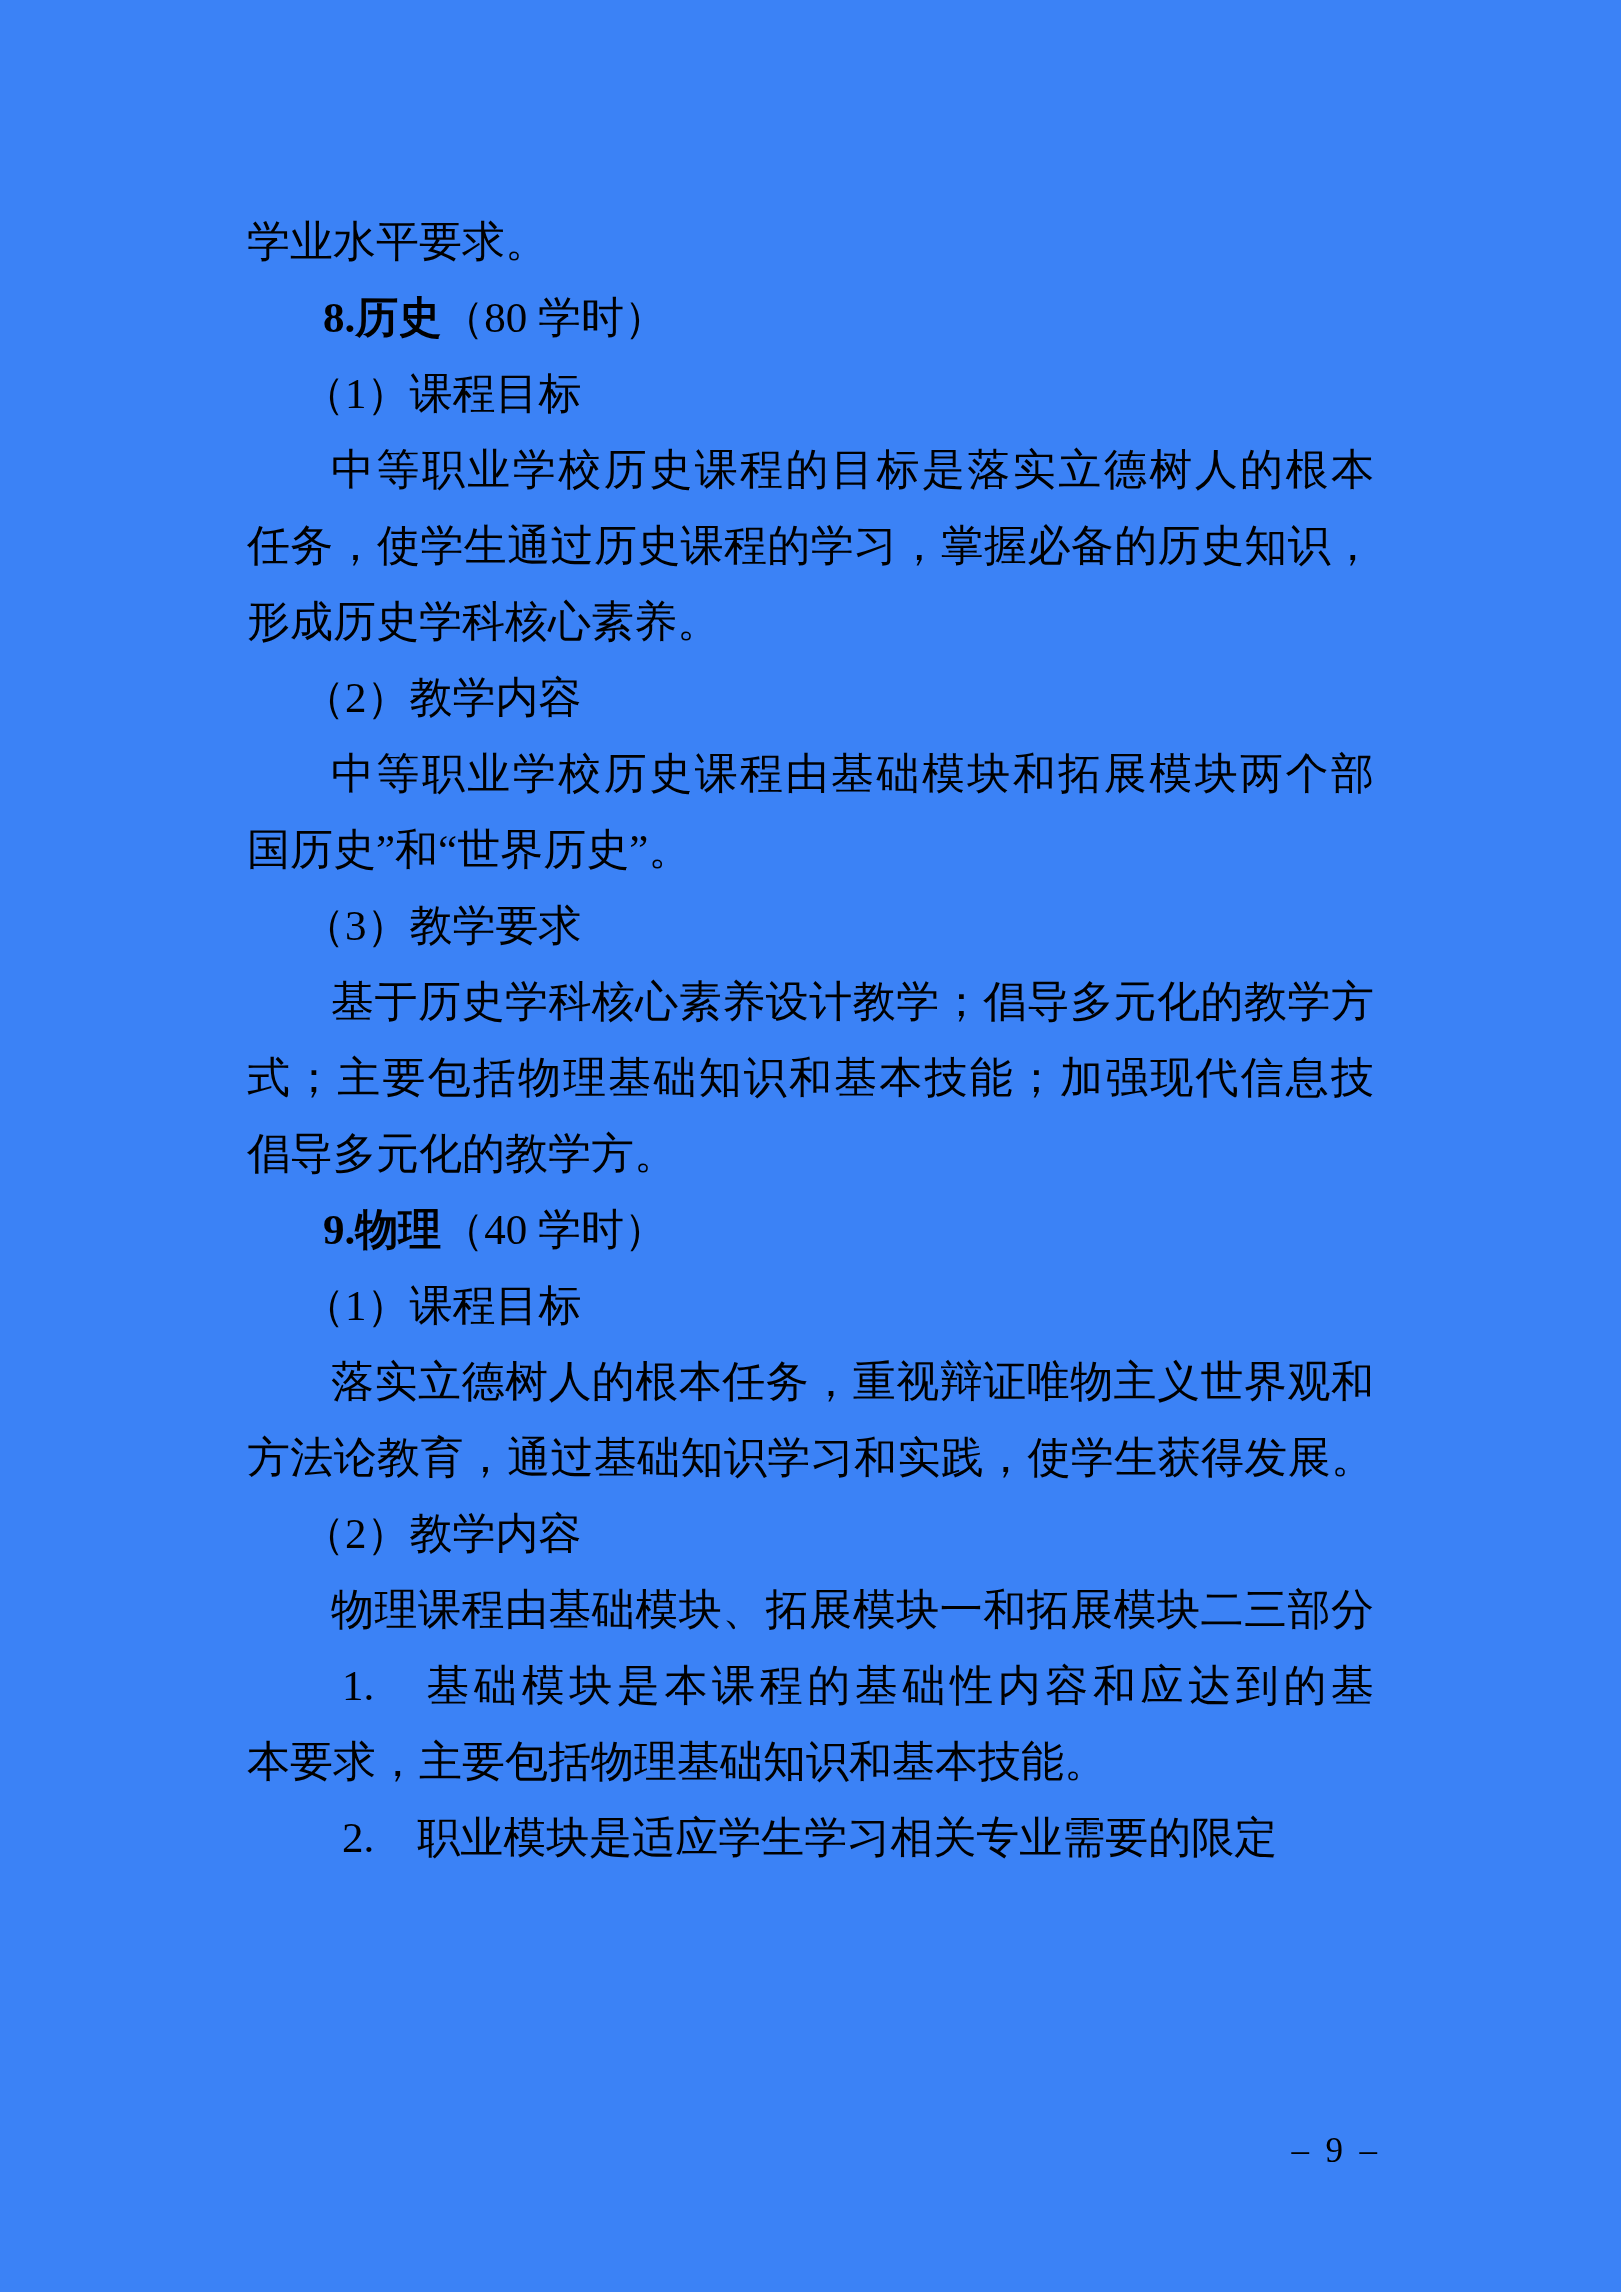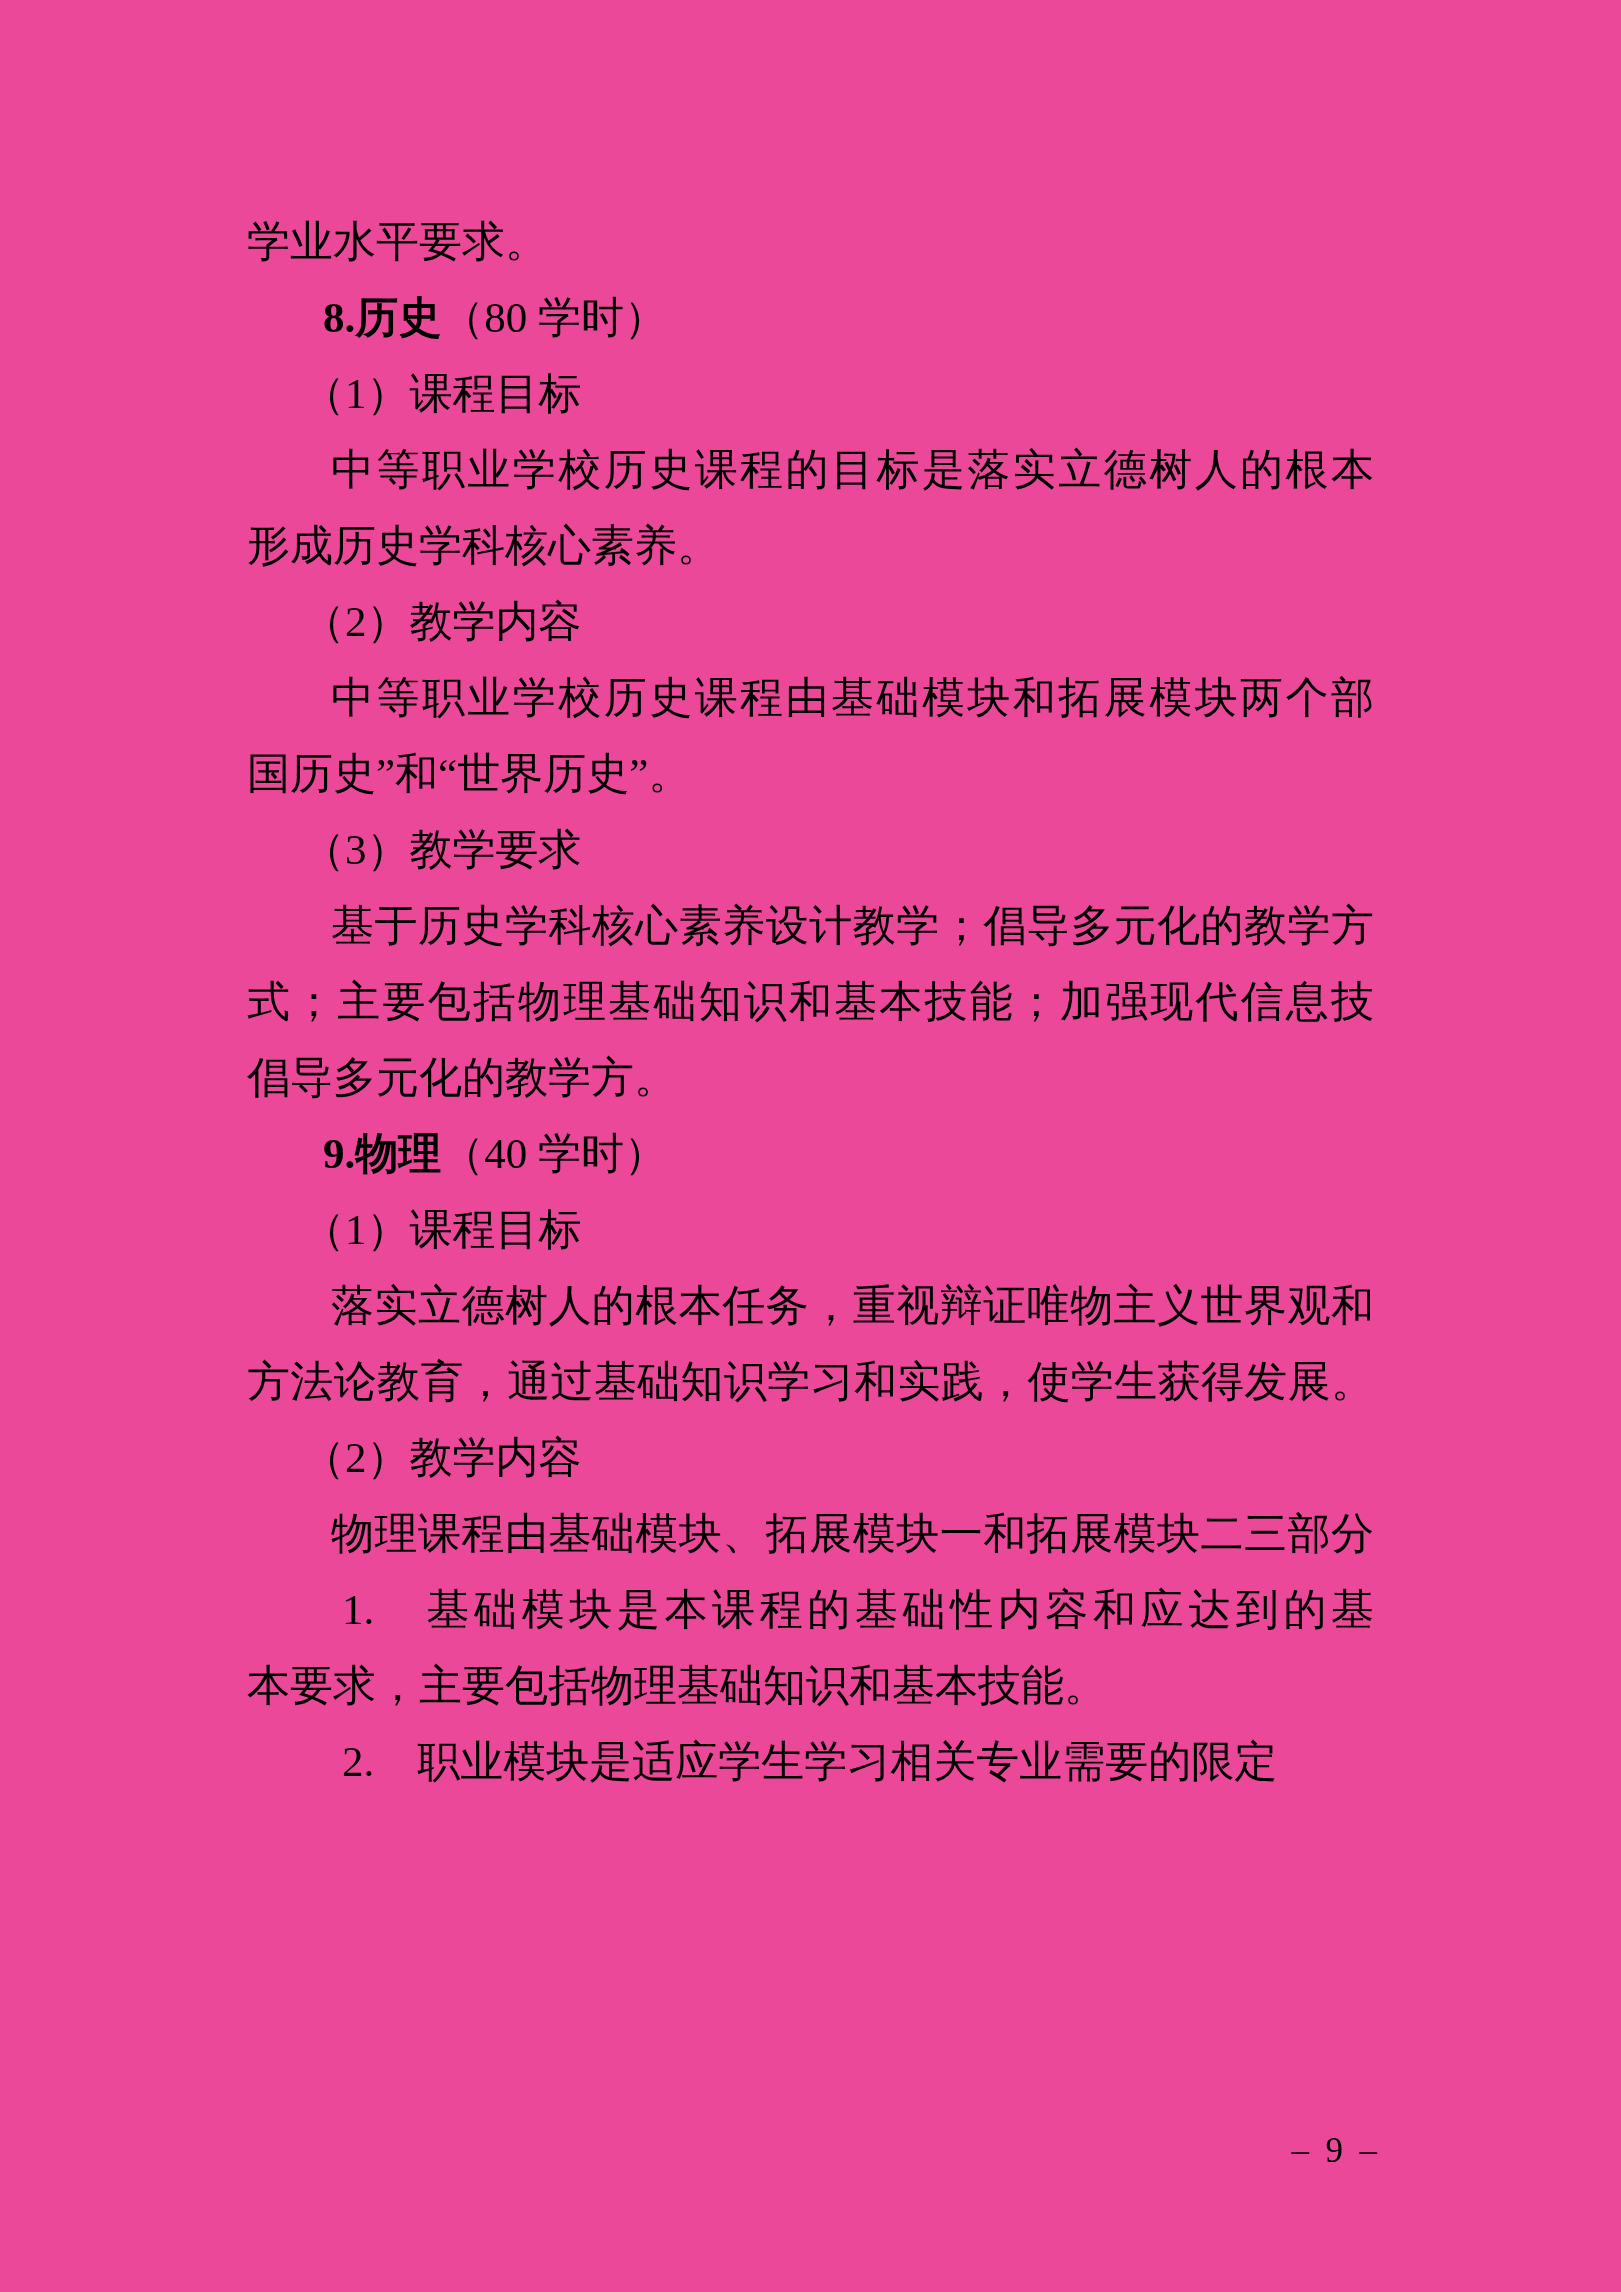--- a/index.html
+++ b/index.html
@@ -1,20 +1,20 @@
 <!DOCTYPE html>
 <html><head>
 <meta charset="utf-8">
 <style>
   html, body { margin: 0; padding: 0; }
   .page {
     position: relative;
     width: 1621px;
     height: 2293px;
-    background: #ec4899;
+    background: #3b82f6;
     color: #000000;
     font-family: "Liberation Serif", "DejaVu Serif", serif;
     overflow: hidden;
   }
   .col {
     position: absolute;
     left: 247px;
     top: 204px;
     width: 1127px;
     font-size: 43px;
@@ -44,20 +44,21 @@
 <div class="page">
   <div class="col">
 
     <div class="ln">学业水平要求。</div>
 
     <div class="ln ind-num"><span class="b">8.历史</span><span>（80 学时）</span></div>
 
     <div class="ln ind-sub">（1）课程目标</div>
 
     <div class="ln ind2 just">中等职业学校历史课程的目标是落实立德树人的根本</div>
+    <div class="ln just">任务，使学生通过历史课程的学习，掌握必备的历史知识，</div>
     <div class="ln">形成历史学科核心素养。</div>
 
     <div class="ln ind-sub">（2）教学内容</div>
 
     <div class="ln ind2 just">中等职业学校历史课程由基础模块和拓展模块两个部</div>
     <div class="ln">国历史”和“世界历史”。</div>
 
     <div class="ln ind-sub">（3）教学要求</div>
 
     <div class="ln ind2 just">基于历史学科核心素养设计教学；倡导多元化的教学方</div>

